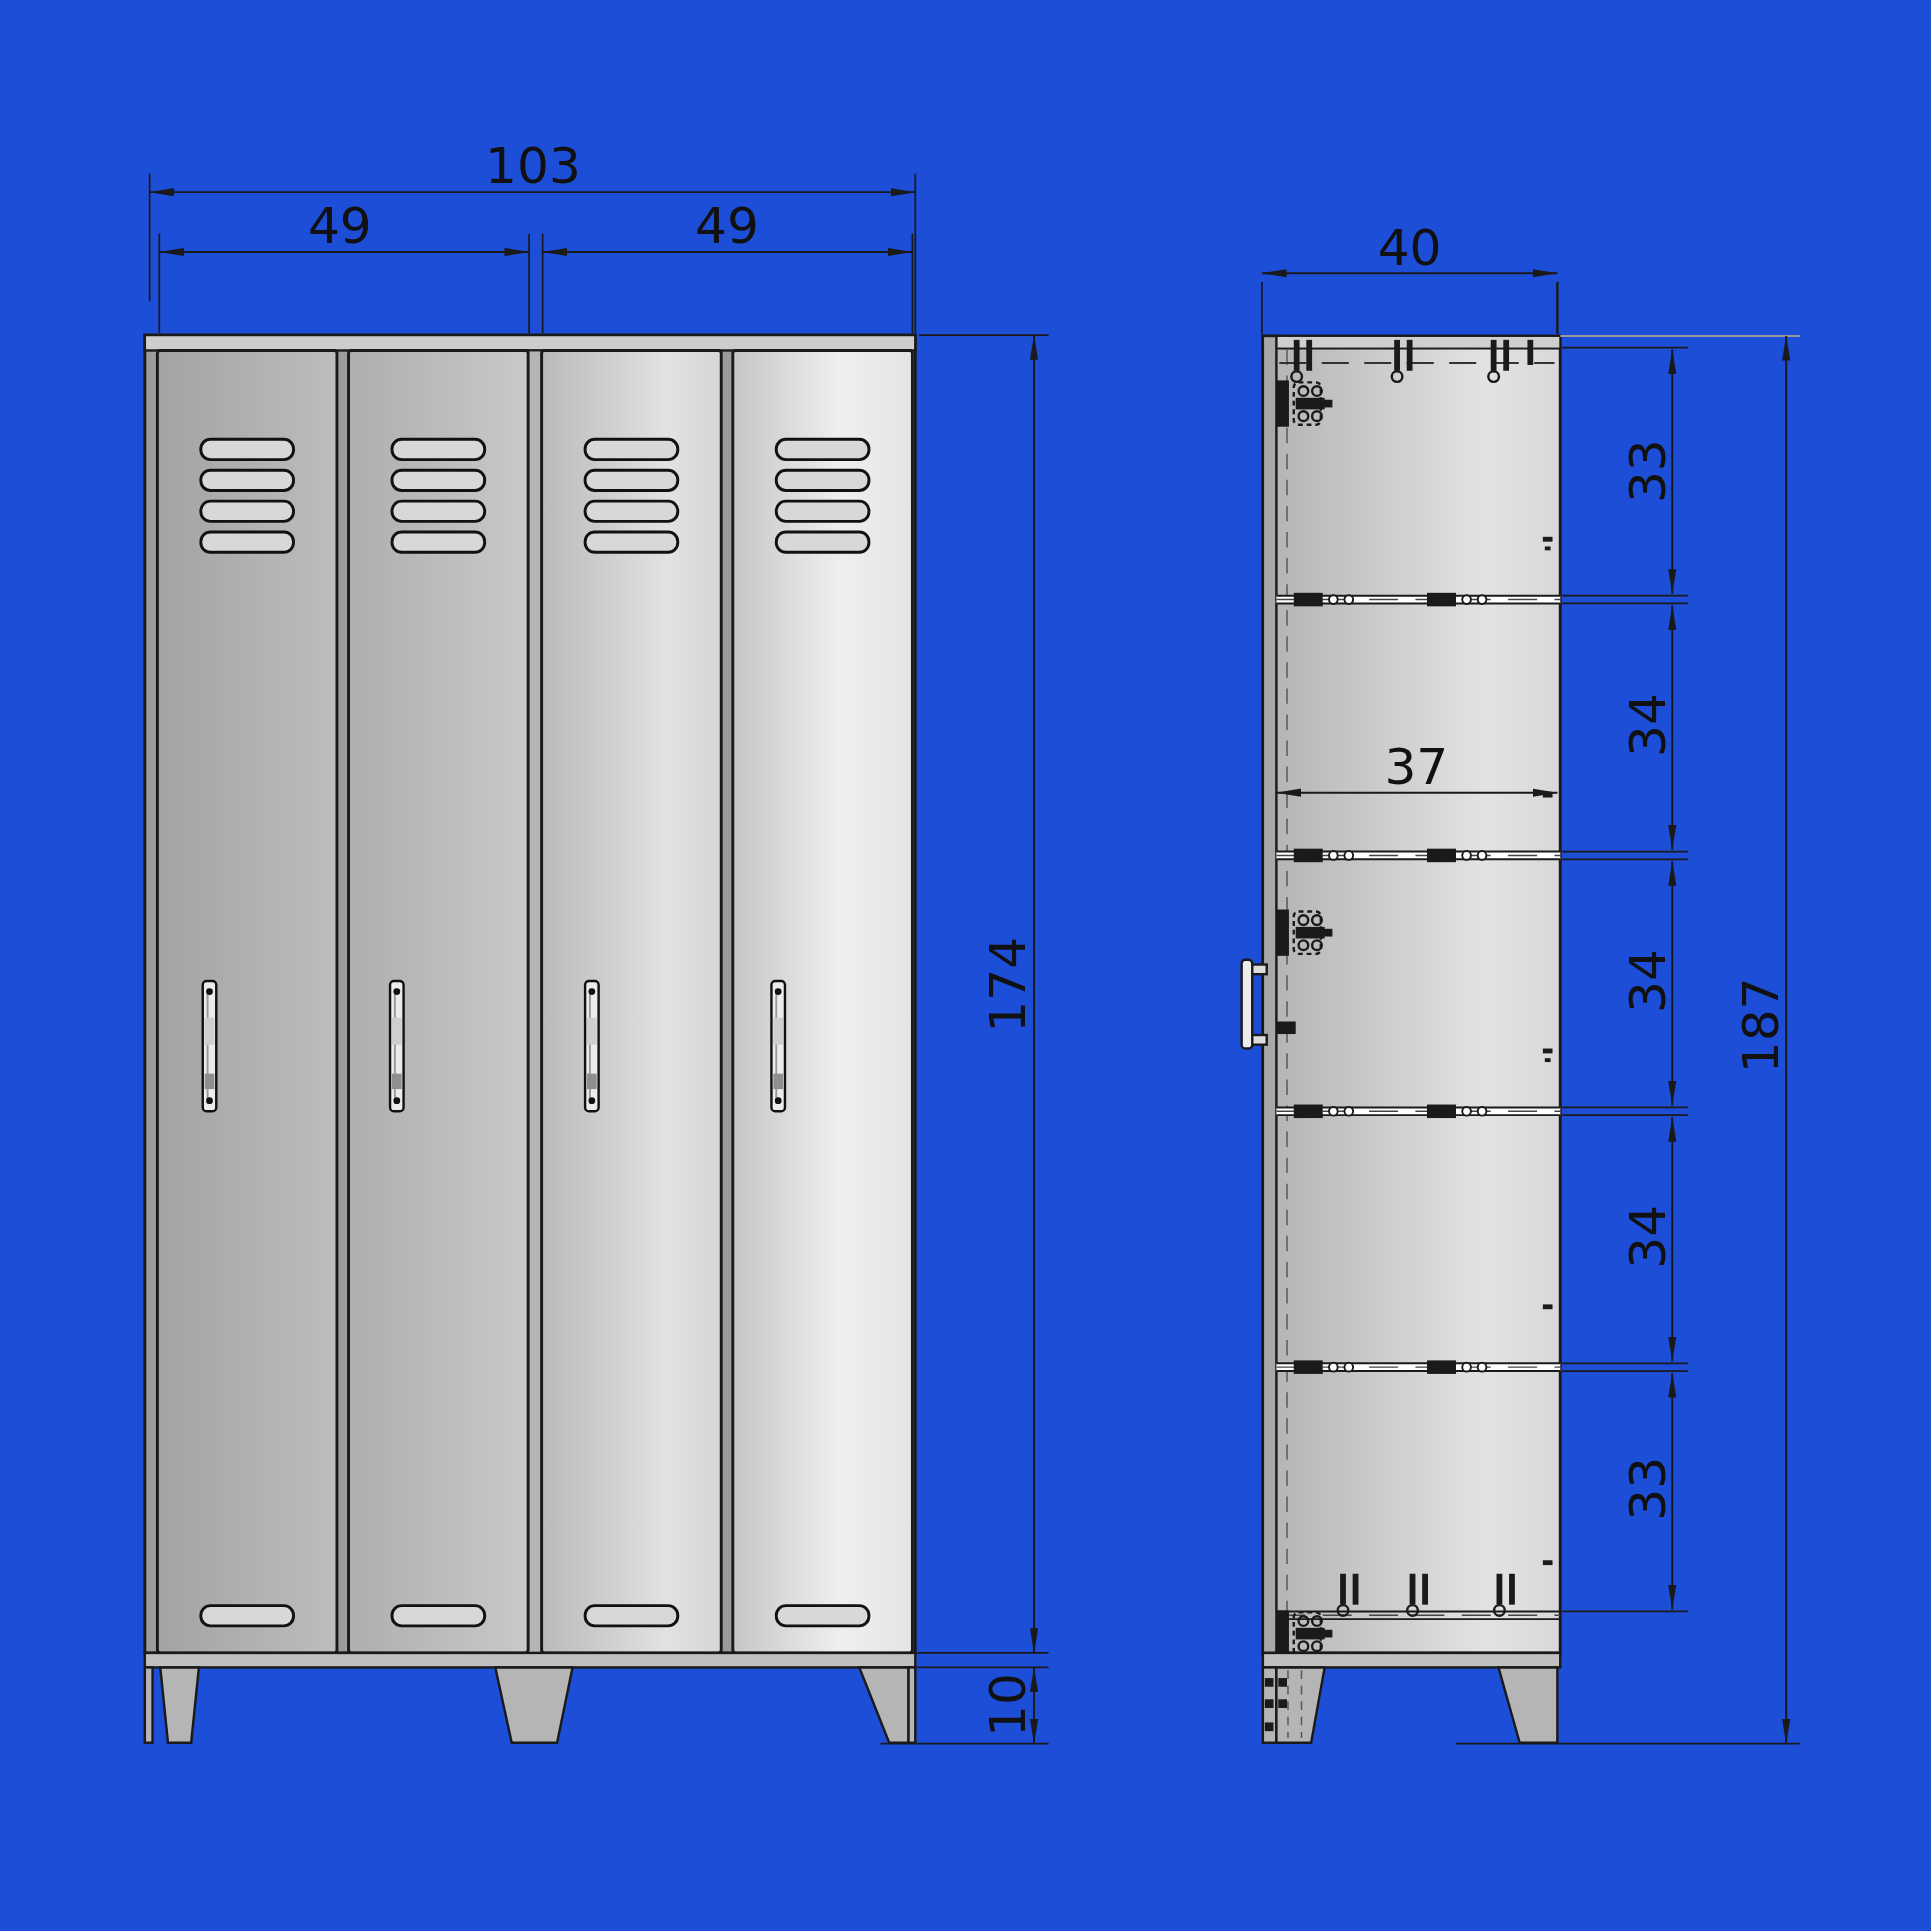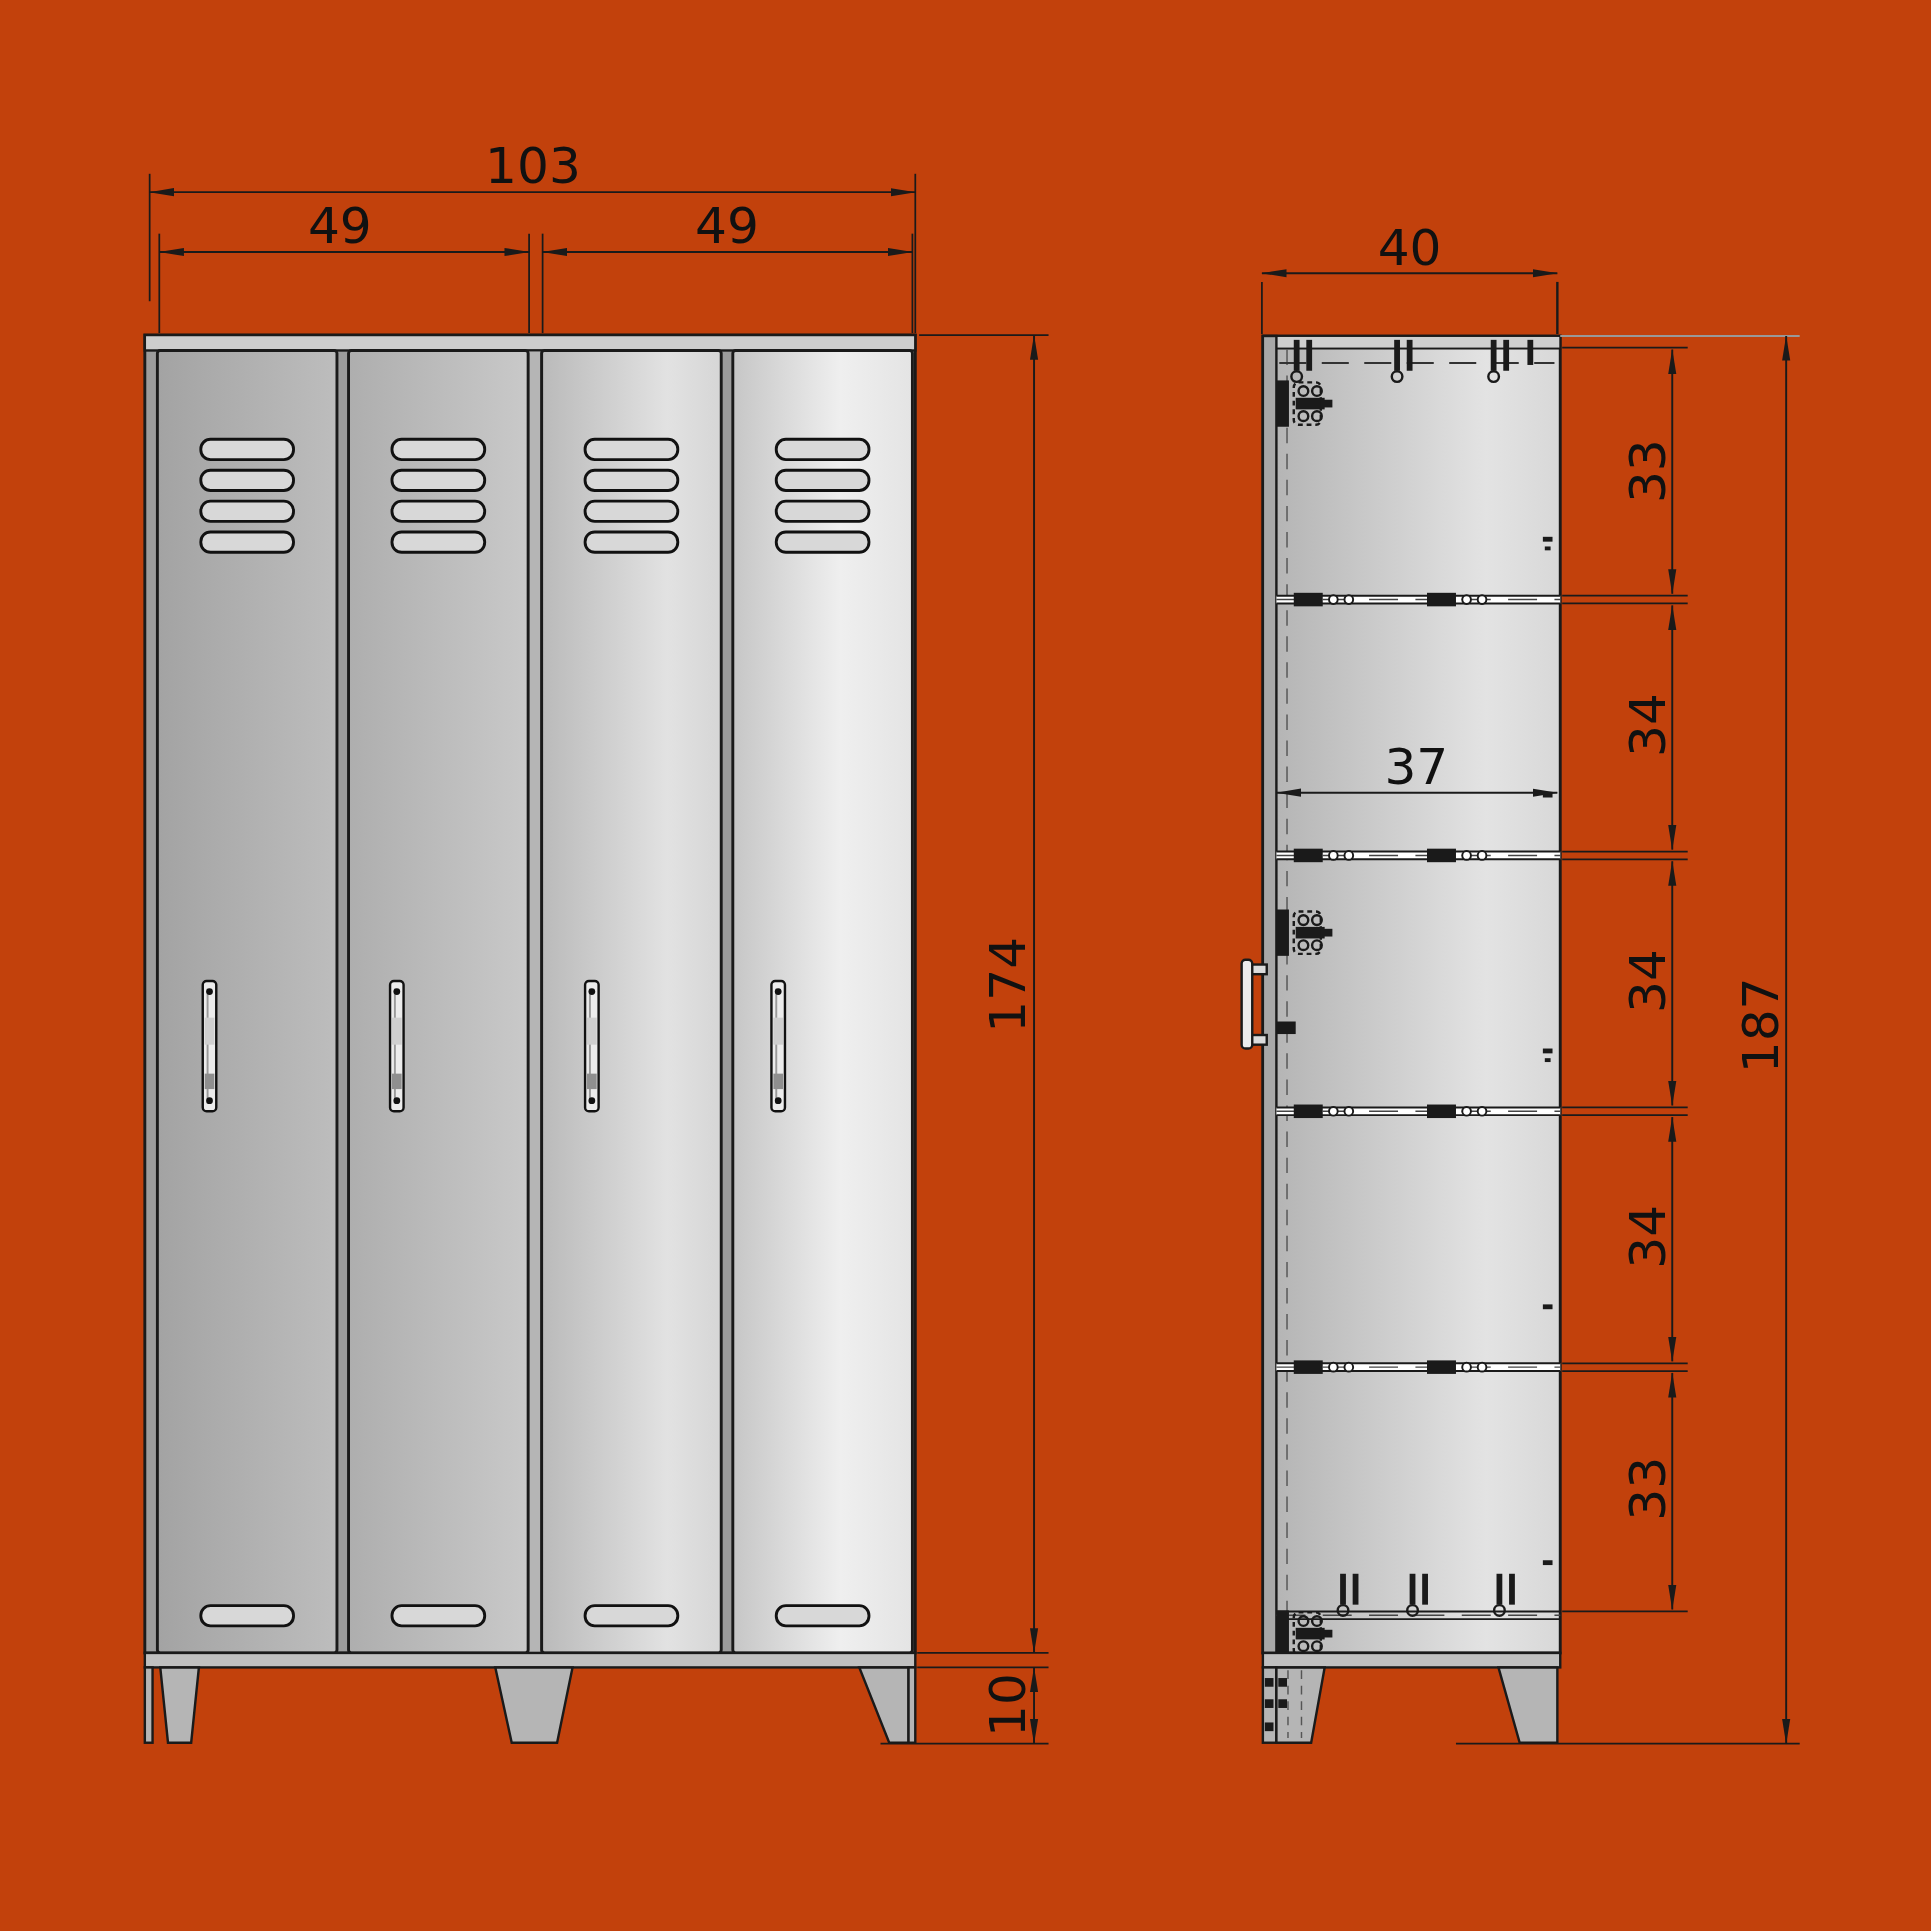--- a/index.html
+++ b/index.html
@@ -1,16 +1,16 @@
 <!DOCTYPE html>
 <html><head>
 <meta charset="utf-8">
 <style>
   html,body{margin:0;padding:0;background:#ffffff;}
-  .page{position:relative;width:1931px;height:1931px;background:#c2410c;overflow:hidden;
+  .page{position:relative;width:1931px;height:1931px;background:#1d4ed8;overflow:hidden;
         font-family:"DejaVu Sans","Liberation Sans",sans-serif;}
   svg text{font-family:"DejaVu Sans","Liberation Sans",sans-serif;fill:#111;}
   .dim-label{font-size:52px;}
 </style>
 </head>
 <body>
 
 <div class="page">
 <svg width="1931" height="1931" viewBox="0 0 2000 2000">
   <defs>

